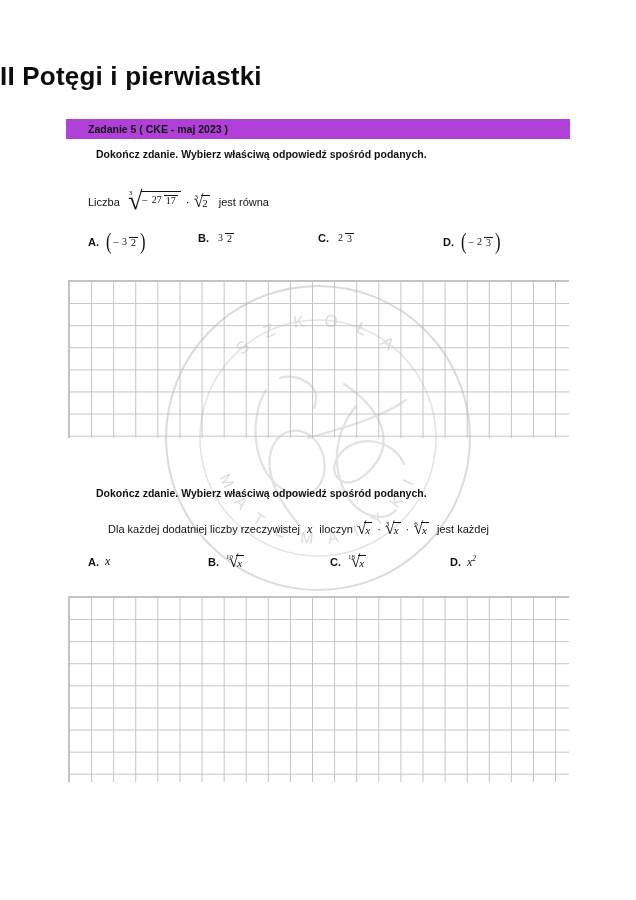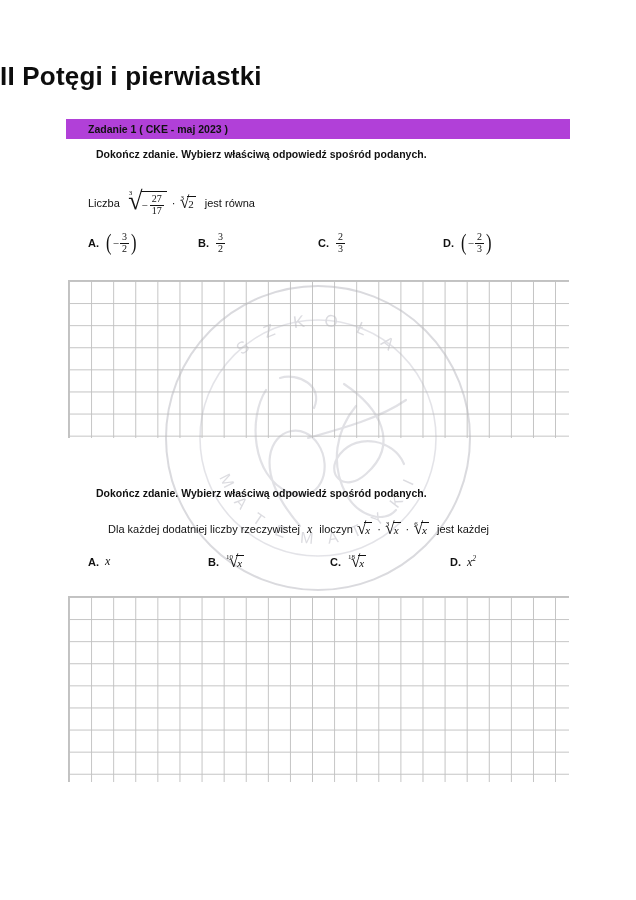--- a/index.html
+++ b/index.html
@@ -108,21 +108,21 @@
     font-size: 11px;
     margin-right: 6px;
   }
 
   
   .math { font-family: "Liberation Serif", serif; font-style: italic; }
   .mathup { font-family: "Liberation Serif", serif; font-style: normal; }
 
   .frac {
     display: inline-flex;
-    flex-direction: column;
+    flex-direction: row;
     align-items: center;
     vertical-align: middle;
     font-family: "Liberation Serif", serif;
     font-style: normal;
     line-height: 1.02;
     margin: 0 1px;
   }
   .frac .num { font-size: 10px; padding: 0 2px; }
   .frac .den { font-size: 10px; padding: 0 2px; border-top: 1px solid #111; margin-top: 1px; }
 
@@ -218,21 +218,21 @@
         <path d="M196 116 C 232 140, 252 176, 218 206 C 196 226, 176 206, 192 186 C 210 164, 246 172, 256 196"></path>
         <path d="M208 138 C 188 162, 182 196, 198 226 C 210 248, 236 256, 248 242"></path>
         <path d="M160 170 C 196 160, 232 150, 258 132"></path>
       </g>
     </svg>
   </div>
 
   <div class="page-title">II Potęgi i pierwiastki</div>
 
   <div class="task-bar task-bar-1">
-    <span class="bar-label">Zadanie 1  ( CKE - maj 2023 )</span>
+    <span class="bar-label">Zadanie 5  ( CKE - maj 2023 )</span>
   </div>
 
   <div class="instruction" style="left:88px; top:148px;">Dokończ zdanie. Wybierz właściwą odpowiedź spośród podanych.</div>
 
   <div class="qline" style="left:88px; top:190px;">
     <span>Liczba</span>
     <span style="display:inline-block;width:8px;"></span>
     <span class="rad tall">
       <span class="idx">3</span>
       <span class="sign">√</span>

